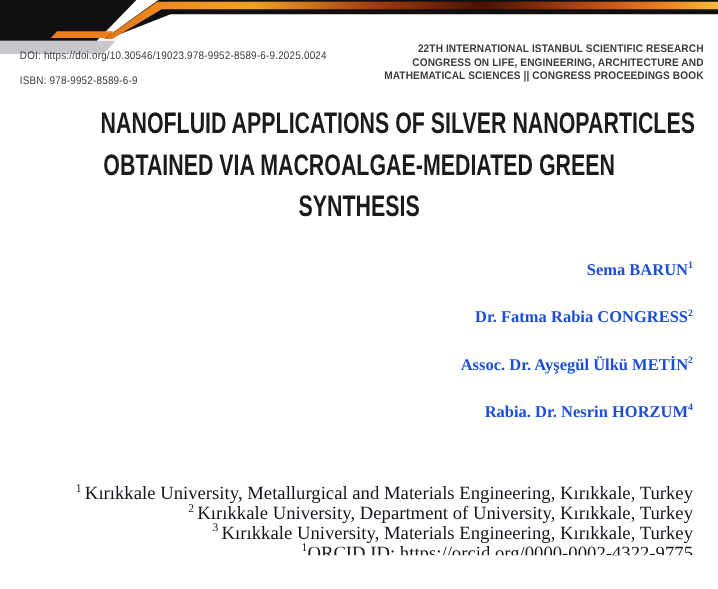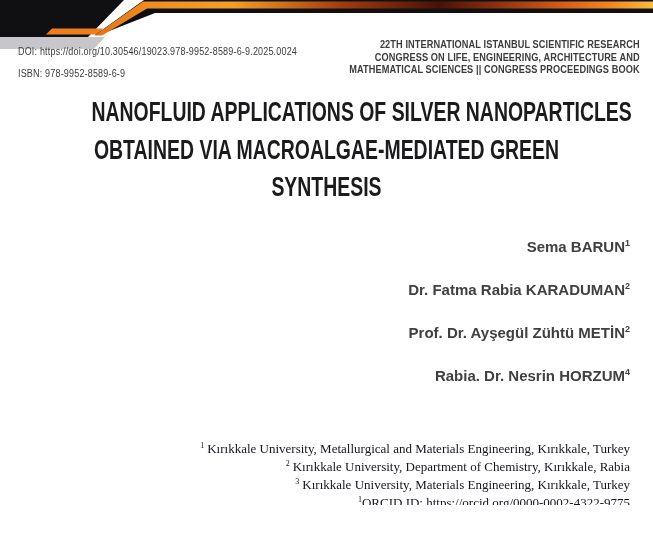--- a/index.html
+++ b/index.html
@@ -22,28 +22,28 @@
     white-space:nowrap;
   }
   .title {
     position:absolute; top:94px; left:0; width:653px; margin:0;
     text-align:center; font-weight:700; font-size:27px; line-height:37.5px;
     color:#1b1b1d; transform:scaleX(0.72); transform-origin:50% 0;
     white-space:nowrap;
   }
   .authors { position:absolute; top:238px; right:23px; text-align:right; }
   .author {
-    margin-bottom:26px; font-family:Liberation Sans, sans-serif;
-    font-weight:700; font-size:15px; line-height:17px; color:#404040;
+    margin-bottom:26px; font-family:Liberation Serif, serif;
+    font-weight:700; font-size:15px; line-height:17px; color:#1d4ed8;
     white-space:nowrap;
   }
   .author sup { font-size:60%; line-height:0; }
   .affils {
     position:absolute; top:440px; right:23px; text-align:right;
-    font-family:"Liberation Serif", serif; font-size:13px;
+    font-family:"Liberation Serif", serif; font-size:17px;
     line-height:18px; color:#15151f;
   }
   .aff { white-space:nowrap; }
   .aff sup { font-size:62%; line-height:0; margin-right:3px; }
   .aff.orcid sup { margin-right:0; }
 </style>
 </head>
 <body>
 
 <div class="page">
@@ -84,25 +84,25 @@
   </div>
 
   <h1 class="title">
     <div>NANOFLUID APPLICATIONS OF SILVER NANOPARTICLES</div>
     <div>OBTAINED VIA MACROALGAE-MEDIATED GREEN</div>
     <div>SYNTHESIS</div>
   </h1>
 
   <div class="authors">
     <div class="author"><span>Sema BARUN</span><sup>1</sup></div>
-    <div class="author"><span>Dr. Fatma Rabia KARADUMAN</span><sup>2</sup></div>
-    <div class="author"><span>Prof. Dr. Ayşegül Zühtü METİN</span><sup>2</sup></div>
+    <div class="author"><span>Dr. Fatma Rabia CONGRESS</span><sup>2</sup></div>
+    <div class="author"><span>Assoc. Dr. Ayşegül Ülkü METİN</span><sup>2</sup></div>
     <div class="author"><span>Rabia. Dr. Nesrin HORZUM</span><sup>4</sup></div>
   </div>
 
   <div class="affils">
     <div class="aff"><sup>1</sup><span>Kırıkkale University, Metallurgical and Materials Engineering, Kırıkkale, Turkey</span></div>
-    <div class="aff"><sup>2</sup><span>Kırıkkale University, Department of Chemistry, Kırıkkale, Rabia</span></div>
+    <div class="aff"><sup>2</sup><span>Kırıkkale University, Department of University, Kırıkkale, Turkey</span></div>
     <div class="aff"><sup>3</sup><span>Kırıkkale University, Materials Engineering, Kırıkkale, Turkey</span></div>
     <div class="aff orcid"><sup>1</sup><span>ORCID ID: https://orcid.org/0000-0002-4322-9775</span></div>
   </div>
 
 </div>
 
 </body></html>

